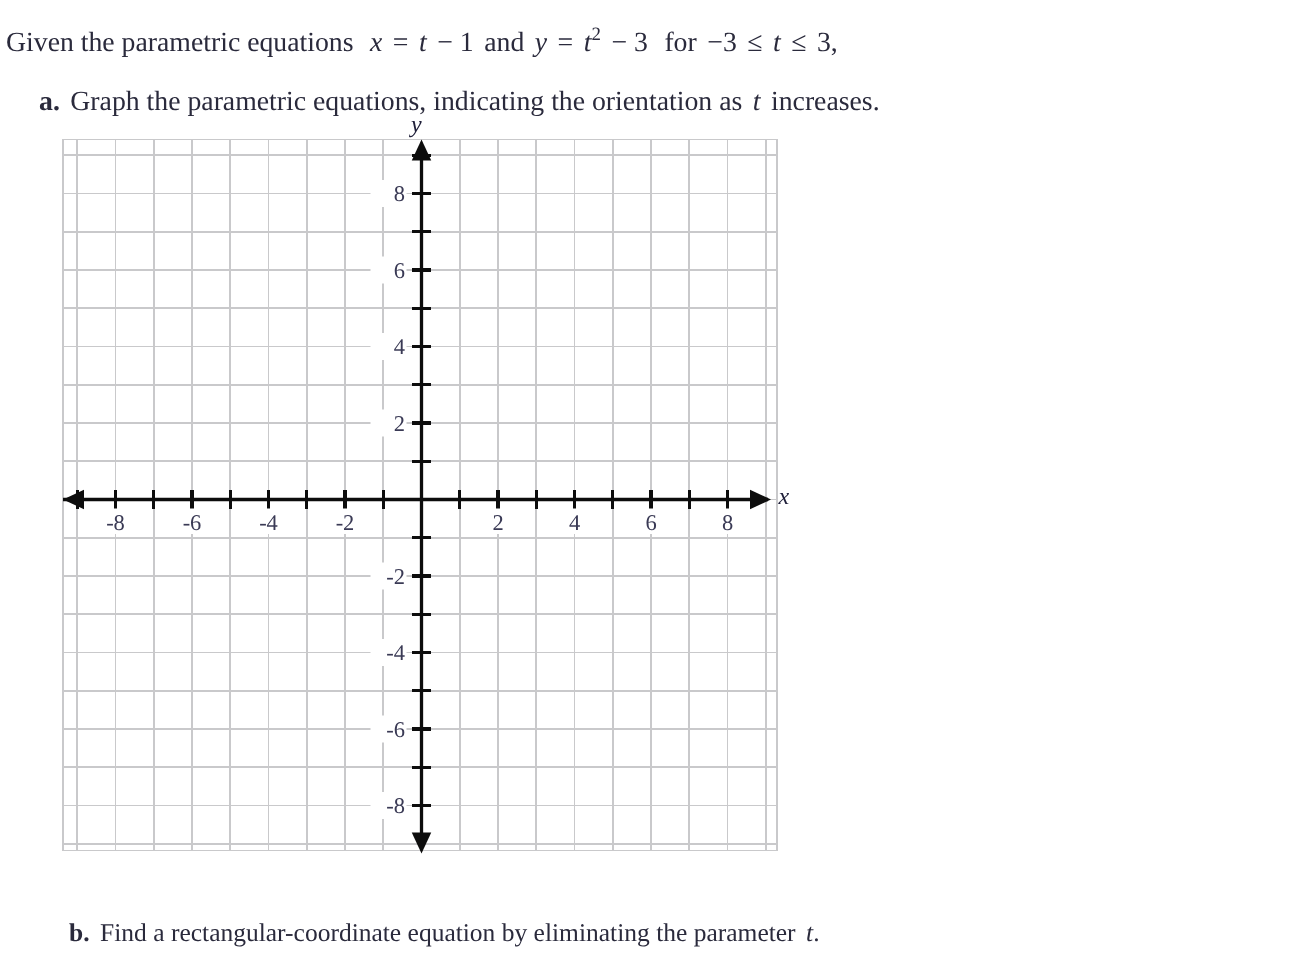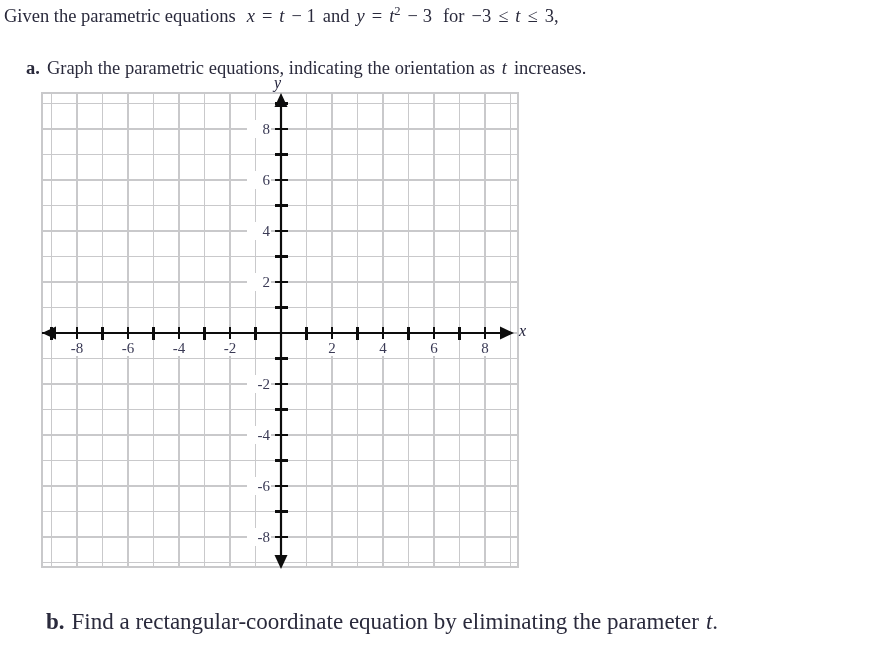--- a/index.html
+++ b/index.html
@@ -13,41 +13,41 @@
     position: relative;
     font-family: "Liberation Serif", "DejaVu Serif", serif;
     color: #2b2b3a;
     overflow: hidden;
   }
 
   
   .stem {
     position: absolute;
     left: 4px;
-    top: 3px;
+    top: 16px;
     font-size: 18.5px;
     line-height: 26px;
     color: #2a2a3c;
     white-space: nowrap;
   }
   .part-a {
     position: absolute;
     left: 26px;
     top: 31px;
     font-size: 18.5px;
     line-height: 26px;
     color: #2a2a3c;
     white-space: nowrap;
     margin-top: 24px;
   }
   .part-b {
     position: absolute;
     left: 46px;
     top: 609px;
-    font-size: 23px;
+    font-size: 17px;
     line-height: 26px;
     color: #2a2a3c;
     white-space: nowrap;
   }
   .lbl {
     font-weight: bold;
   }
   .mvar {
     font-style: italic;
     font-family: "Liberation Serif", "DejaVu Serif", serif;

